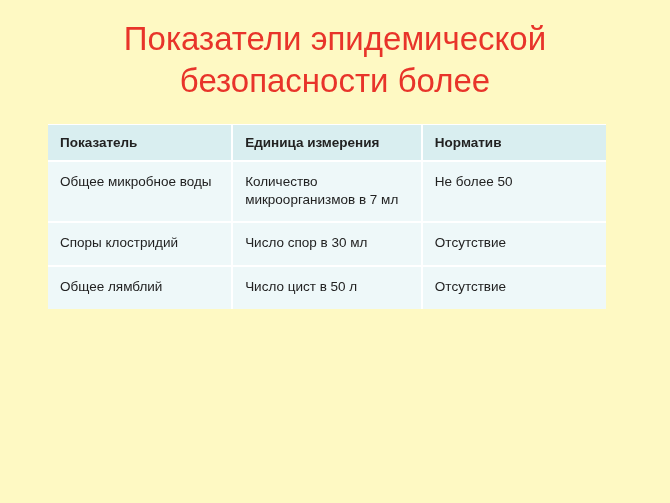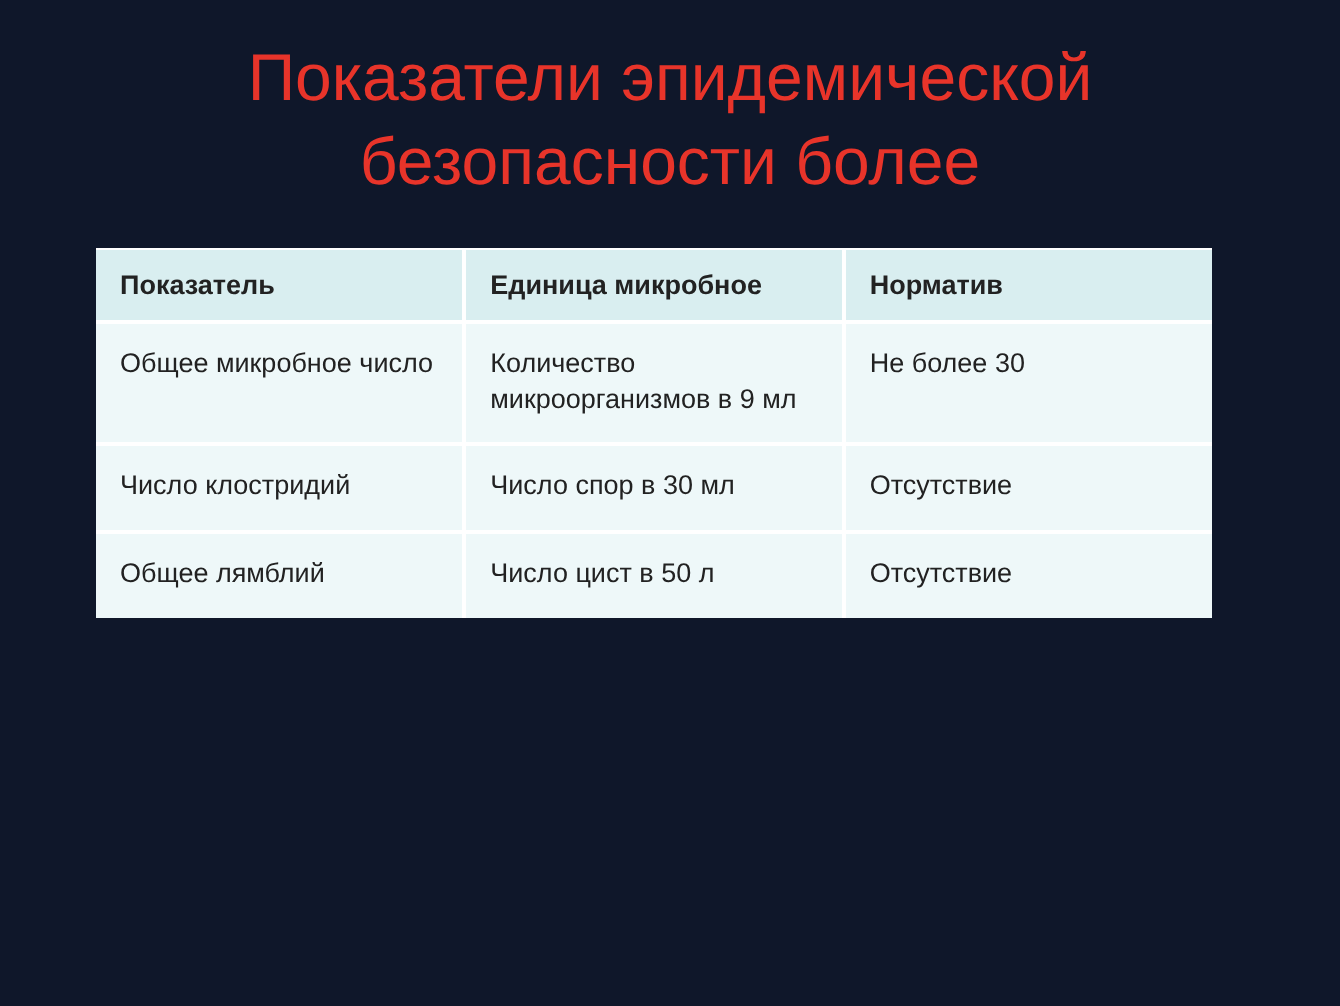--- a/index.html
+++ b/index.html
@@ -10,21 +10,21 @@
     width: 670px;
     height: 503px;
     background: #ffffff;
     font-family: "Liberation Sans", sans-serif;
     overflow: hidden;
   }
   .slide {
     position: relative;
     width: 670px;
     height: 503px;
-    background: #0f172a;
+    background: #fef9c3;
     box-sizing: border-box;
   }
   .title {
     padding: 18px 40px 0 40px;
     text-align: center;
     color: #e8342a;
     font-size: 33px;
     line-height: 1.27;
     font-weight: 400;
     letter-spacing: 0px;
@@ -86,32 +86,32 @@
   <div class="table-wrap">
     <table class="data">
       <colgroup>
         <col class="c1">
         <col class="c2">
         <col class="c3">
       </colgroup>
       <thead>
         <tr>
           <th>Показатель</th>
-          <th class="sep-left">Единица микробное</th>
+          <th class="sep-left">Единица измерения</th>
           <th class="sep-left">Норматив</th>
         </tr>
       </thead>
       <tbody>
         <tr>
-          <td>Общее микробное число</td>
-          <td class="sep-left">Количество микроорганизмов в 9 мл</td>
-          <td class="sep-left">Не более 30</td>
+          <td>Общее микробное воды</td>
+          <td class="sep-left">Количество микроорганизмов в 7 мл</td>
+          <td class="sep-left">Не более 50</td>
         </tr>
         <tr>
-          <td>Число клостридий</td>
+          <td>Споры клостридий</td>
           <td class="sep-left">Число спор в 30 мл</td>
           <td class="sep-left">Отсутствие</td>
         </tr>
         <tr>
           <td>Общее лямблий</td>
           <td class="sep-left">Число цист в 50 л</td>
           <td class="sep-left">Отсутствие</td>
         </tr>
       </tbody>
     </table>

